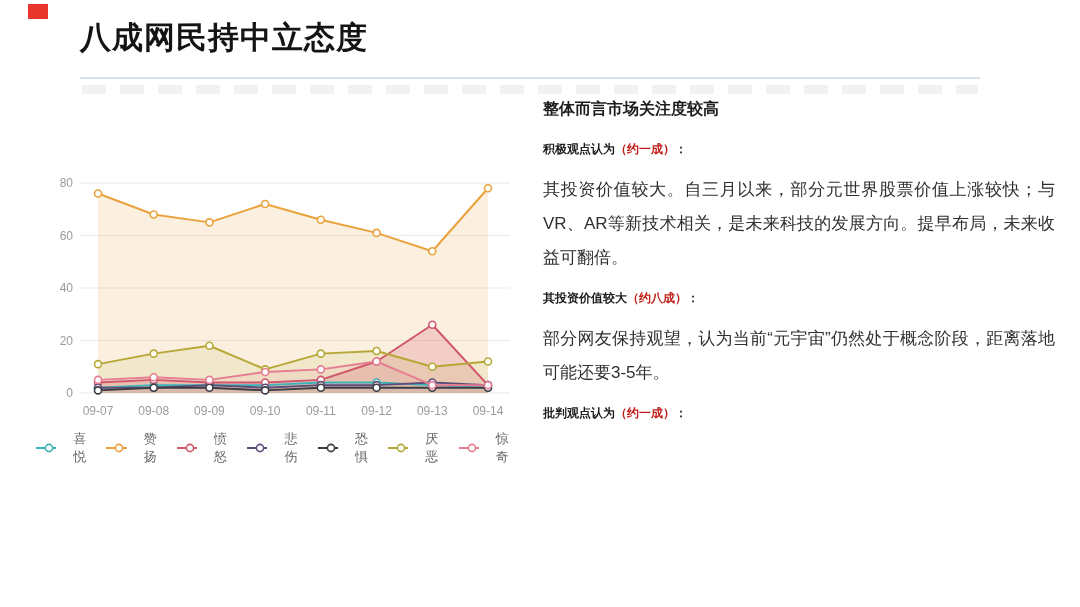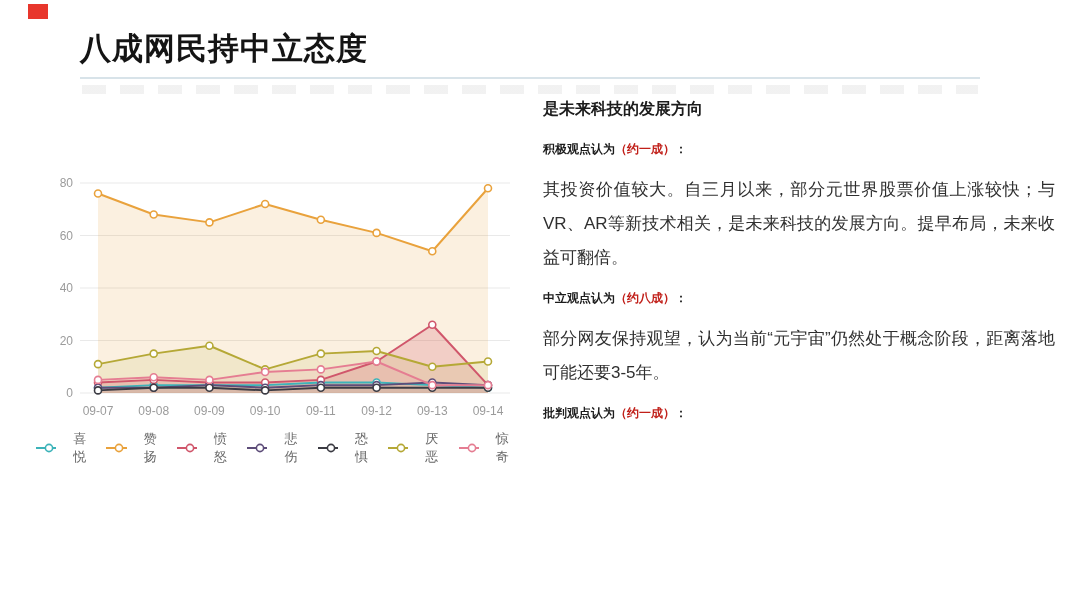--- a/index.html
+++ b/index.html
@@ -2,21 +2,21 @@
 <html><head>
 <meta charset="utf-8">
 <style>
   * { margin:0; padding:0; box-sizing:border-box; }
   html,body { width:1080px; height:607px; background:#ffffff; overflow:hidden;
               font-family:"Liberation Sans", sans-serif; }
   .slide { position:relative; width:1080px; height:607px; background:#fff; }
 
   .accent-square { position:absolute; left:28px; top:4px; width:20px; height:15px; }
 
-  .slide-title { position:absolute; left:80px; top:28px; font-size:31px; font-weight:bold;
+  .slide-title { position:absolute; left:80px; top:17px; font-size:31px; font-weight:bold;
                  color:#141414; letter-spacing:1px; font-family:"Liberation Sans",sans-serif; }
   .title-divider { position:absolute; left:80px; top:77px; width:900px; height:2px; }
   .faint-band { position:absolute; left:82px; top:85px; width:896px; height:9px; opacity:.55;
       background:repeating-linear-gradient(90deg, rgba(120,120,120,.18) 0 24px, rgba(255,255,255,0) 24px 38px); }
 
   .chart-wrap { position:absolute; left:36px; top:172px; width:480px; }
   .chart-svg { display:block; }
   .legend { display:flex; justify-content:center; align-items:center; gap:13px;
             margin-top:6px; list-style:none; }
   .legend li { display:flex; align-items:center; gap:17px; font-size:13px; color:#666; }
@@ -175,32 +175,32 @@
           <svg width="26" height="10">
             <line x1="0" y1="5" x2="26" y2="5" stroke="#e57d92" stroke-width="2"></line>
             <circle cx="13" cy="5" r="3.6" fill="#fff" stroke="#e57d92" stroke-width="1.6"></circle>
           </svg>
           <span>惊奇</span>
         </li>
       </ul>
   </div>
 
   <div class="panel">
-    <div class="panel-intro">是未来科技的发展方向</div>
+    <div class="panel-intro">整体而言市场关注度较高</div>
 
     <div>
       <div class="sec-label">
         <span>积极观点认为</span><span class="hl" style="color: rgb(193, 32, 26);">（约一成）</span><span>：</span>
       </div>
       <p class="sec-body">其投资价值较大。自三月以来，部分元世界股票价值上涨较快；与VR、AR等新技术相关，是未来科技的发展方向。提早布局，未来收益可翻倍。</p>
     </div>
 
     <div>
       <div class="sec-label">
-        <span>中立观点认为</span><span class="hl" style="color: rgb(193, 32, 26);">（约八成）</span><span>：</span>
+        <span>其投资价值较大</span><span class="hl" style="color: rgb(193, 32, 26);">（约八成）</span><span>：</span>
       </div>
       <p class="sec-body">部分网友保持观望，认为当前“元宇宙”仍然处于概念阶段，距离落地可能还要3-5年。</p>
     </div>
 
     <div>
       <div class="sec-label">
         <span>批判观点认为</span><span class="hl" style="color: rgb(193, 32, 26);">（约一成）</span><span>：</span>
       </div>
     </div>
   </div>

